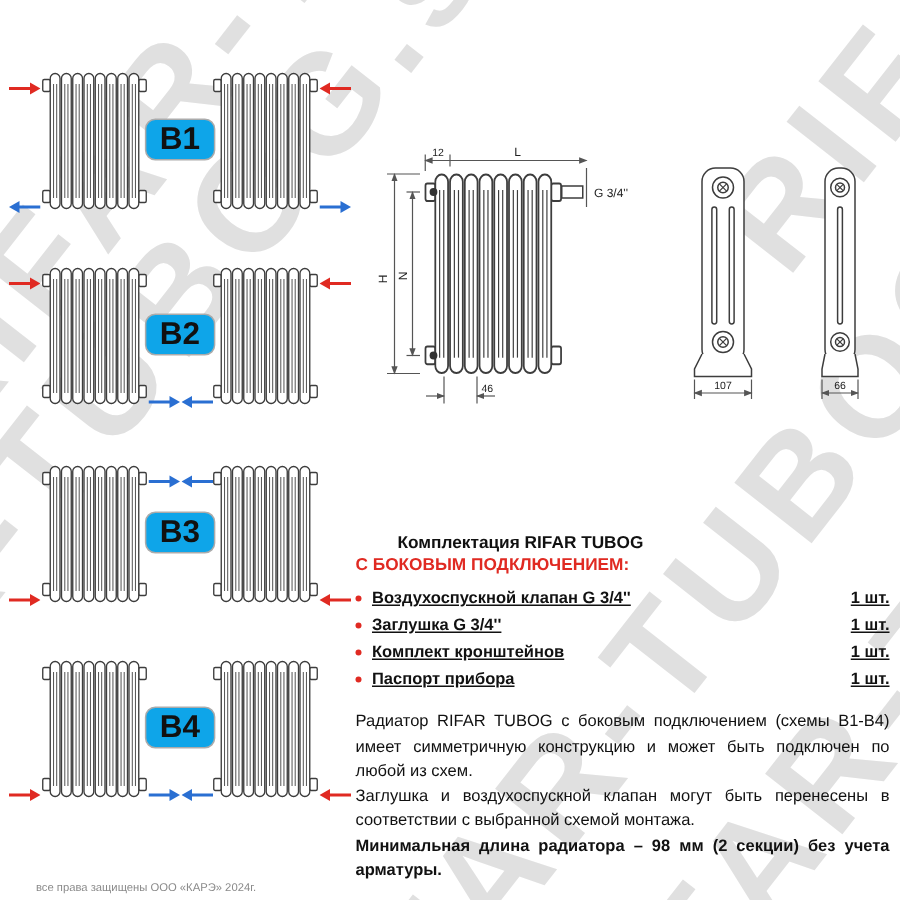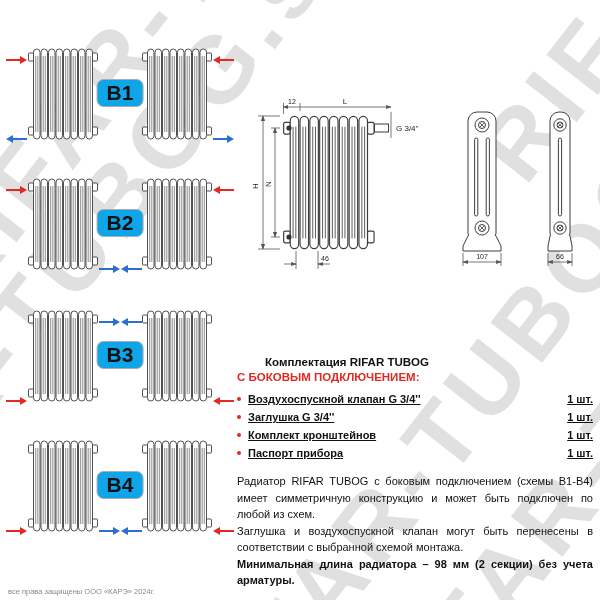--- a/index.html
+++ b/index.html
@@ -23,21 +23,21 @@
   .specs{position:absolute;left:237px;top:356px;width:356px;z-index:3;color:#111;}
   .specs-h{font-size:11.5px;font-weight:bold;margin-bottom:3px;padding-left:28px;}
   .specs-sub{font-size:11.5px;font-weight:bold;color:var(--red,#e02a22);margin-bottom:7px;}
   .item{display:flex;align-items:center;font-size:11px;font-weight:bold;height:18px;text-decoration:underline;}
   .item .dot{width:4px;height:4px;border-radius:50%;background:var(--red,#e02a22);margin-right:7px;flex:none;}
   .item .qty{margin-left:auto;}
   .note{font-size:7.8px;font-style:italic;color:#222;margin-top:5px;}
   .paras{margin-top:11px;font-size:11px;line-height:1.5;text-align:justify;}
   .paras p{margin:0;}
   .paras .min{font-weight:bold;}
-  .copyright{position:absolute;left:8px;top:587px;font-size:7.5px;color:#8a8a8a;z-index:3;}
+  .copyright{position:absolute;left:24px;top:587px;font-size:7.5px;color:#8a8a8a;z-index:3;}
 </style>
 </head>
 <body>
 
 <svg width="0" height="0" style="position:absolute" aria-hidden="true">
   <defs>
     <marker id="ma" viewBox="0 0 8 8" refX="7" refY="4" markerWidth="7" markerHeight="7" orient="auto-start-reverse">
       <path d="M0,1 L8,4 L0,7 Z" fill="#555"></path>
     </marker>
   </defs>

